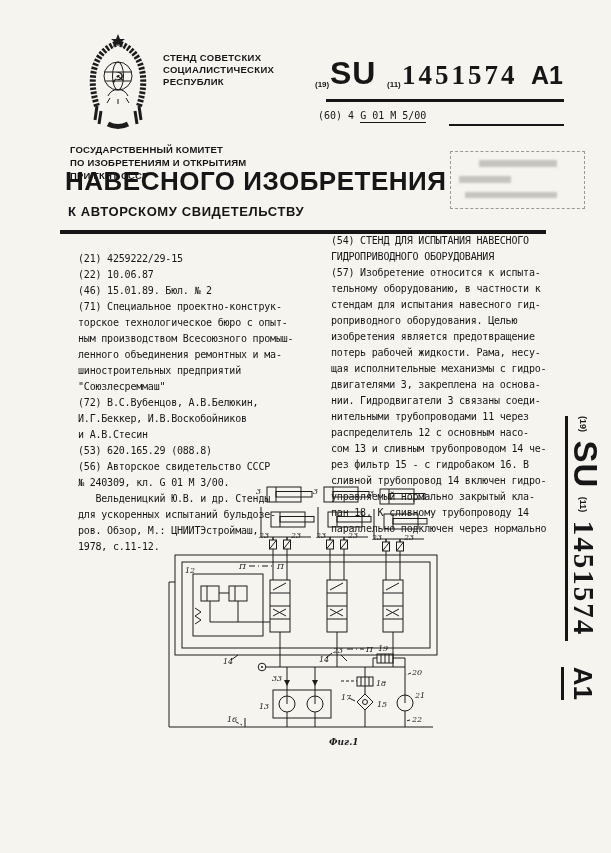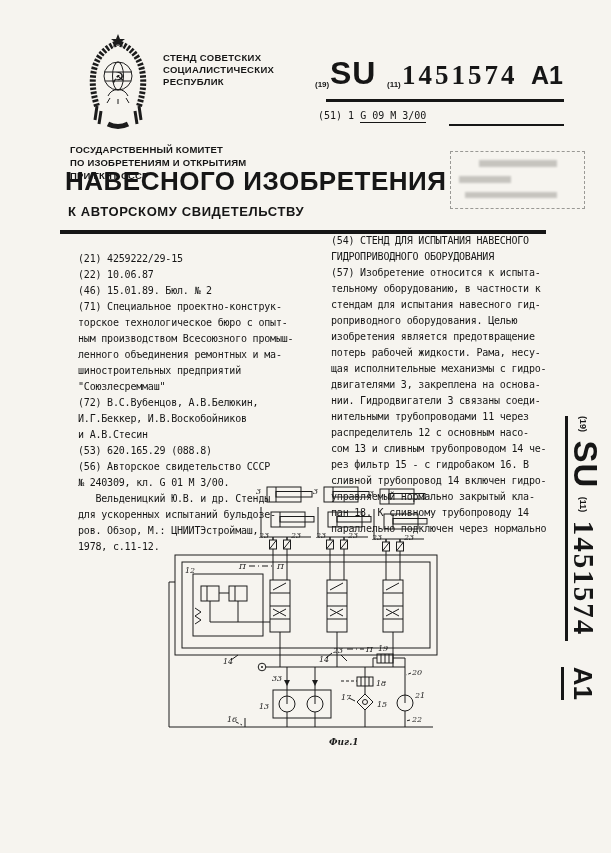--- a/index.html
+++ b/index.html
@@ -67,22 +67,22 @@
 РЕСПУБЛИК</div>
 
 <span class="abs code-small c19">(19)</span>
 <span class="abs su-big">SU</span>
 <span class="abs code-small c11">(11)</span>
 <span class="abs num-big">1451574</span>
 <span class="abs kind-big">A1</span>
 <div class="abs pub-underline"></div>
 
 <div class="abs class-row">
-  <span>(51) 1</span>
-  <span class="class-code">G 09 M 3/00</span>
+  <span>(60) 4</span>
+  <span class="class-code">G 01 M 5/00</span>
 </div>
 <div class="abs class-tail"></div>
 
 <div class="abs committee pre">ГОСУДАРСТВЕННЫЙ КОМИТЕТ
 ПО ИЗОБРЕТЕНИЯМ И ОТКРЫТИЯМ
 ПРИ ГКНТ СССР</div>
 
 <div class="abs stamp">
   <div class="smudge" style="left:28px;top:8px;width:78px;height:7px;"></div>
   <div class="smudge" style="left:8px;top:24px;width:52px;height:7px;"></div>

